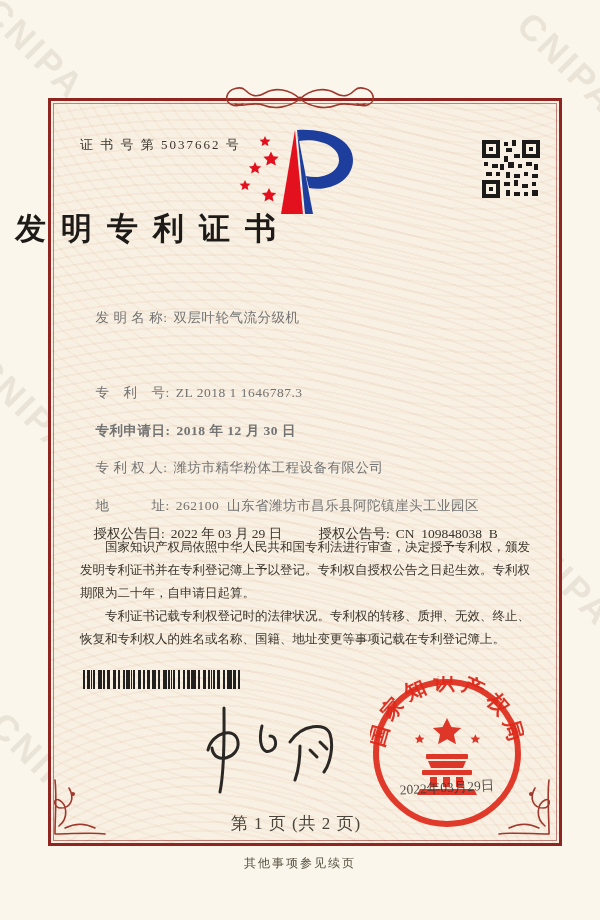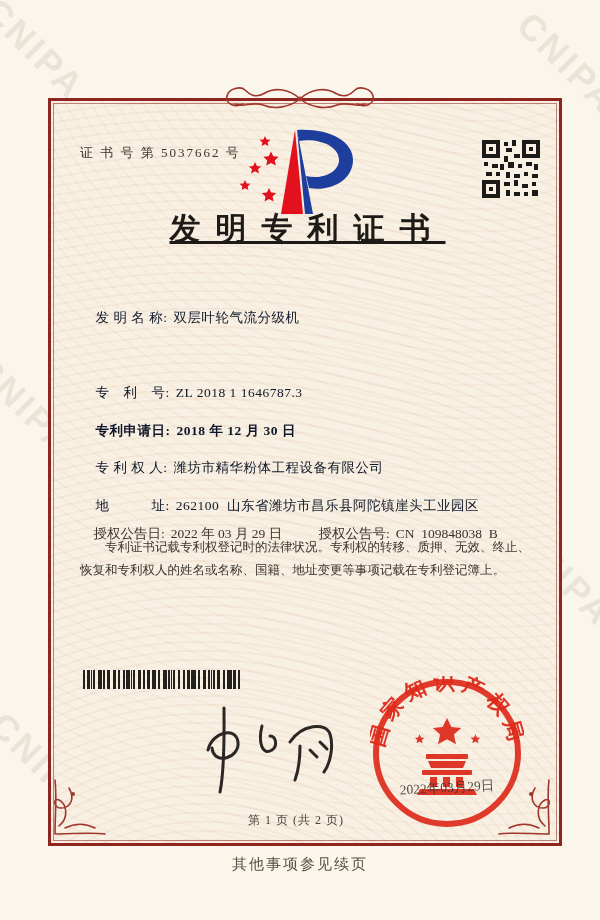--- a/index.html
+++ b/index.html
@@ -31,32 +31,32 @@
     z-index:2;
   }
   .frame::before{
     content:""; position:absolute; inset:2px;
     border:1px solid rgba(143,37,32,0.55); pointer-events:none;
   }
   .flourish-top{position:absolute; left:205px; top:84px; z-index:3;}
   .corner-ornament{position:absolute; z-index:3;}
   .cert-number{
     position:absolute; left:80px; top:136px; z-index:4;
-    font-size:13px; letter-spacing:2px; color:#3a342c; white-space:pre;margin-top:8px;
+    font-size:13px; letter-spacing:2px; color:#3a342c; white-space:pre;
   }
   .logo{position:absolute; left:235px; top:128px; z-index:4;}
   .qr{position:absolute; left:482px; top:140px; z-index:4;}
   .title{
     position:absolute; left:0; right:0; top:208px; z-index:4;
-    text-align:center; font-size:31px; letter-spacing:15px;
-    color:#1d1a17; font-weight:600; text-indent:15px;text-decoration:underline;
+    font-size:31px; letter-spacing:15px;
+    color:#1d1a17; font-weight:600; text-indent:15px;
   }
   .field-row{
     position:absolute; left:80px; z-index:4; font-size:13.5px;
-    color:#0f172a; white-space:pre; letter-spacing:0.5px;
+    color:#737373; white-space:pre; letter-spacing:0.5px;
   }
   .field-label{white-space:pre;}
   .field-value{margin-left:6px; white-space:pre;}
   .grant-row{position:absolute; left:80px; top:509px; z-index:4; font-size:13.5px; color:#38322a; white-space:pre;}
   .body-text{
     position:absolute; left:80px; top:536px; width:450px; z-index:4;
     font-size:12.5px; line-height:1.84; text-align:justify; color:#3b352c;
   }
   .body-text p{margin:0; text-indent:2em;}
   .barcode{
@@ -67,25 +67,25 @@
       repeating-linear-gradient(90deg,rgba(0,0,0,0) 0 4px,#23211f 4px 6px,rgba(0,0,0,0) 6px 13px);
   }
   .director{
     position:absolute; left:86px; top:727px; z-index:4;
     font-size:13.5px; font-weight:bold; color:#3b352c; line-height:2.1;
   }
   .signature{position:absolute; left:178px; top:698px; z-index:5;}
   .seal{position:absolute; left:370px; top:676px; z-index:6;}
   .page-indicator{
     position:absolute; left:0; right:8px; top:812px; z-index:4;
-    text-align:center; font-size:12px; color:#4a443a; letter-spacing:1px;
+    text-align:center; font-size:17px; color:#4a443a; letter-spacing:1px;
   }
   .footer-note{
     position:absolute; left:0; right:0; top:855px; z-index:4;
-    text-align:center; font-size:15px; color:#57503f; letter-spacing:2px;
+    text-align:center; font-size:12px; color:#57503f; letter-spacing:2px;
   }
 </style>
 </head>
 <body>
 
 <div class="page">
 
   <span class="watermark" style="left:-28px; top:28px;">CNIPA</span>
   <span class="watermark" style="left:505px; top:42px;">CNIPA</span>
   <span class="watermark" style="left:390px; top:252px;">CNIPA</span>
@@ -202,20 +202,21 @@
   </div>
 
   <div class="grant-row">
     <span>授权公告日:</span><span class="field-value">2022 年 03 月 29 日</span>
   </div>
   <div class="grant-row" style="left:305px;">
     <span>授权公告号:</span><span class="field-value">CN  109848038  B</span>
   </div>
 
   <div class="body-text">
+    <p>国家知识产权局依照中华人民共和国专利法进行审查，决定授予专利权，颁发发明专利证书并在专利登记簿上予以登记。专利权自授权公告之日起生效。专利权期限为二十年，自申请日起算。</p>
     <p>专利证书记载专利权登记时的法律状况。专利权的转移、质押、无效、终止、恢复和专利权人的姓名或名称、国籍、地址变更等事项记载在专利登记簿上。</p>
   </div>
 
   <div class="barcode"></div>
 
 
   <svg class="signature" width="165" height="100" viewBox="0 0 165 100">
     <g fill="none" stroke="#2b2724" stroke-width="3" stroke-linecap="round" stroke-linejoin="round">
       <path d="M30,52 C34,34 58,28 60,44 C62,60 36,68 34,50"></path>
       <path d="M46,10 C46,34 47,70 42,94"></path>

